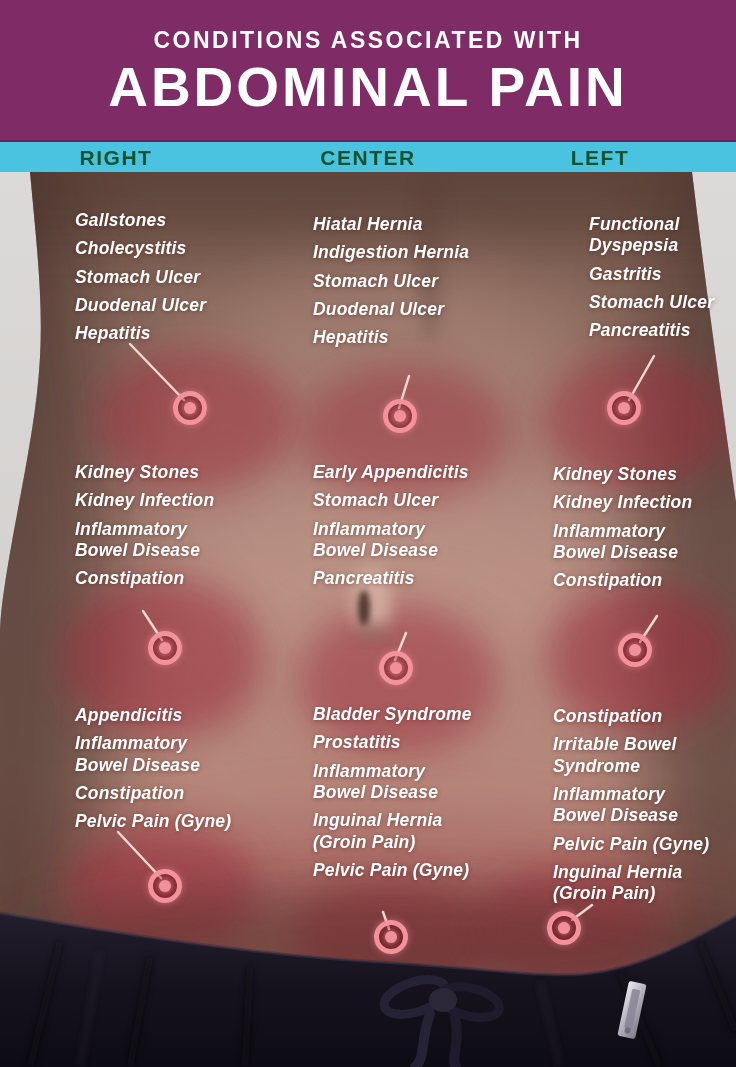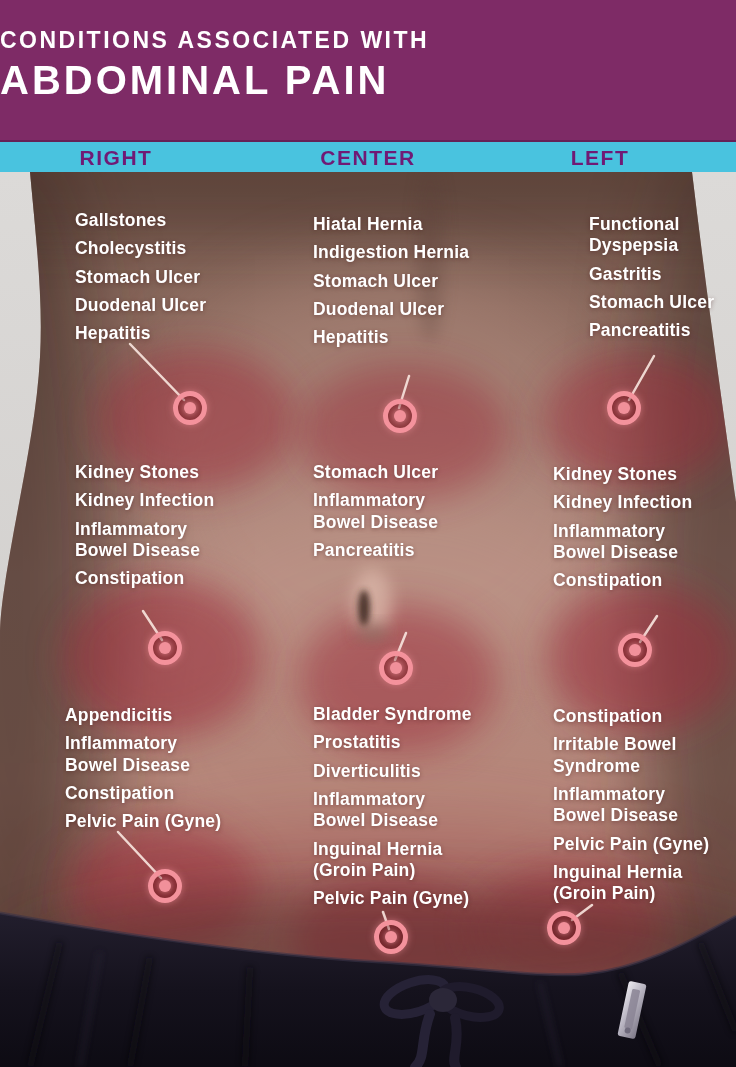--- a/index.html
+++ b/index.html
@@ -4,53 +4,53 @@
 <style>
   html,body{margin:0;padding:0;background:#e8e8e8;}
   .infographic{
     position:relative; width:736px; height:1067px; margin:0 auto;
     overflow:hidden; font-family:"Liberation Sans", sans-serif;
     background:#d8d6d4;
   }
   
   .header{
     position:absolute; top:0; left:0; width:736px; height:140px;
-    background:#7e2b66; color:#fff; 
+    background:#7e2b66; color:#fff; text-align:center;
   }
   .header .subtitle{
     margin-top:27px; font-size:23px; font-weight:700; letter-spacing:2.5px;
   }
   .header .title{
-    margin-top:6px; font-size:40px; font-weight:700; letter-spacing:3px; line-height:1;
+    margin-top:6px; font-size:55px; font-weight:700; letter-spacing:3px; line-height:1;
   }
   
   .colbar{
     position:absolute; top:140px; left:0; width:736px; height:32px;
     background:#49c3df; border-top:2px solid #662257; box-sizing:border-box;
   }
   .colbar .col-label{
     position:absolute; top:50%; transform:translate(-50%,-46%);
-    color:#701a75; font-size:21px; font-weight:700; letter-spacing:1.5px;text-align:right;
+    color:#14532d; font-size:21px; font-weight:700; letter-spacing:1.5px;text-align:right;
   }
   .col-label.right{left:116px;} .col-label.center{left:368px;} .col-label.left{left:600px;}
   
   .body-area{
     position:absolute; top:172px; left:0; width:736px; height:895px;
   }
   .torso-svg{position:absolute; inset:0;}
   
   .region{
     position:absolute; color:#fff; font-size:17.5px; font-weight:700;
     line-height:1.22; letter-spacing:.2px;
     text-shadow:0 1px 4px rgba(70,25,25,.45);
   }
-  .region .list-item{ margin-bottom:7px; white-space:pre-line; }
+  .region .list-item{ margin-bottom:7px; white-space:pre-line;font-style:italic; }
   .pos-r1r{left:75px;  top:38px;}  .pos-r1c{left:313px; top:42px;}  .pos-r1l{left:553px; top:42px;margin-left:36px;}
   .pos-r2r{left:75px;  top:290px;} .pos-r2c{left:313px; top:290px;} .pos-r2l{left:553px; top:292px;}
-  .pos-r3r{left:65px;  top:533px;} .pos-r3c{left:313px; top:532px;} .pos-r3l{left:553px; top:534px;}
+  .pos-r3r{left:75px;  top:533px;} .pos-r3c{left:313px; top:532px;} .pos-r3l{left:553px; top:534px;}
   
   .marker{
     position:absolute; width:24px; height:24px; border-radius:50%;
     border:5px solid #f4929c; background:rgba(130,25,35,.28);
     transform:translate(-50%,-50%);
     box-shadow:0 0 7px rgba(244,146,156,.55), inset 0 0 5px rgba(110,15,25,.45);
   }
   .marker::after{
     content:""; position:absolute; left:50%; top:50%; width:12px; height:12px;
     border-radius:50%; background:#f1909a; transform:translate(-50%,-50%);
@@ -214,20 +214,21 @@
         <div class="list-item">Pancreatitis</div>
       </div>
     <div class="region pos-r2r">
         <div class="list-item">Kidney Stones</div>
         <div class="list-item">Kidney Infection</div>
         <div class="list-item">Inflammatory
 Bowel Disease</div>
         <div class="list-item">Constipation</div>
       </div>
     <div class="region pos-r2c">
+        <div class="list-item">Early Appendicitis</div>
         <div class="list-item">Stomach Ulcer</div>
         <div class="list-item">Inflammatory
 Bowel Disease</div>
         <div class="list-item">Pancreatitis</div>
       </div>
     <div class="region pos-r2l">
         <div class="list-item">Kidney Stones</div>
         <div class="list-item">Kidney Infection</div>
         <div class="list-item">Inflammatory
 Bowel Disease</div>
@@ -236,21 +237,20 @@
     <div class="region pos-r3r">
         <div class="list-item">Appendicitis</div>
         <div class="list-item">Inflammatory
 Bowel Disease</div>
         <div class="list-item">Constipation</div>
         <div class="list-item">Pelvic Pain (Gyne)</div>
       </div>
     <div class="region pos-r3c">
         <div class="list-item">Bladder Syndrome</div>
         <div class="list-item">Prostatitis</div>
-        <div class="list-item">Diverticulitis</div>
         <div class="list-item">Inflammatory
 Bowel Disease</div>
         <div class="list-item">Inguinal Hernia
 (Groin Pain)</div>
         <div class="list-item">Pelvic Pain (Gyne)</div>
       </div>
     <div class="region pos-r3l">
         <div class="list-item">Constipation</div>
         <div class="list-item">Irritable Bowel
 Syndrome</div>

